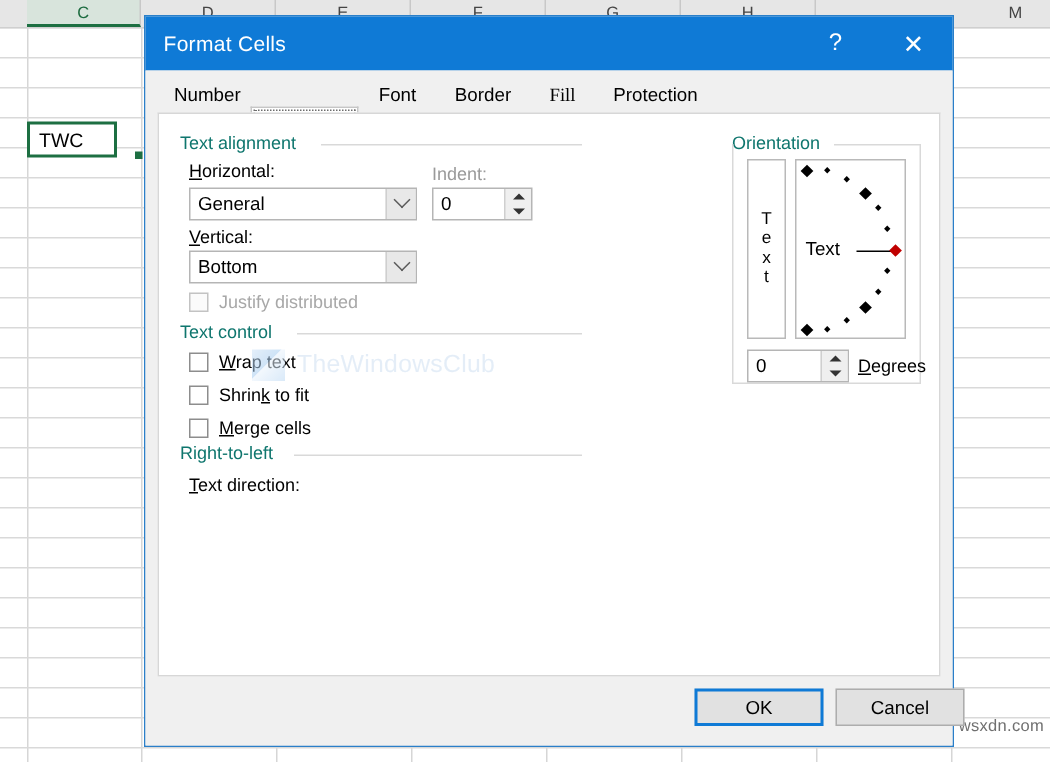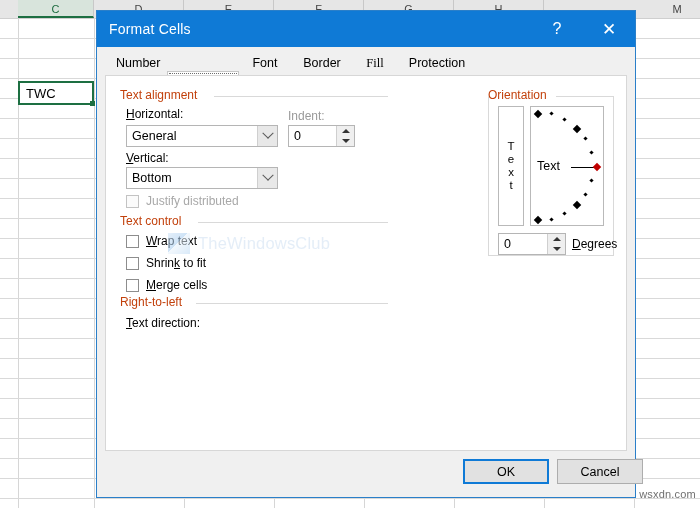--- a/index.html
+++ b/index.html
@@ -37,21 +37,21 @@
   }
   .sel-cell{
     position:absolute;border:2px solid #1d6f42;box-sizing:border-box;background:#fff;
   }
   .sel-handle{
     position:absolute;width:5px;height:5px;background:#1d6f42;
   }
 
   
   .wm-corner{
-    position:absolute;right:4px;bottom:8px;
+    position:absolute;right:4px;bottom:18px;
     font-size:11px;color:#6f6f6f;letter-spacing:.2px;text-align:center;
   }
 
   
   #dialog{
     position:absolute;left:96px;top:10px;width:540px;height:488px;
     background:#f0f0f0;
     border:1px solid #2a7fc9;
     box-sizing:border-box;
     box-shadow:0 0 0 0 rgba(0,0,0,0);
@@ -97,21 +97,21 @@
   
   .panel{
     position:absolute;top:28px;left:8px;right:8px;bottom:46px;
     background:#ffffff;border:1px solid #d7d7d7;box-sizing:border-box;
   }
 
   
   .group{position:absolute;}
   .group > .gtitle{
     position:absolute;top:-8px;left:0;background:#fff;
-    padding-right:6px;font-size:12px;color:#c2410c;white-space:nowrap;
+    padding-right:6px;font-size:12px;color:#0f766e;white-space:nowrap;
   }
   .gline{
     position:absolute;top:0;height:1px;background:#d9d9d9;
   }
   .gbox{
     position:absolute;border:1px solid #d9d9d9;box-sizing:border-box;
   }
 
   label.fld{font-size:12px;color:#000;position:absolute;white-space:nowrap;}
   label.fld.dim{color:#9a9a9a;}
@@ -241,21 +241,21 @@
   <div class="grid-h" style="top:338px;"></div>
   <div class="grid-h" style="top:358px;"></div>
   <div class="grid-h" style="top:378px;"></div>
   <div class="grid-h" style="top:398px;"></div>
   <div class="grid-h" style="top:418px;"></div>
   <div class="grid-h" style="top:438px;"></div>
   <div class="grid-h" style="top:458px;"></div>
   <div class="grid-h" style="top:478px;"></div>
   <div class="grid-h" style="top:498px;"></div>
 
-  <div class="sel-cell" style="left:18px;top:81px;width:76px;height:24px;">
+  <div class="sel-cell" style="left:18px;top:81px;width:60px;height:24px;">
     <span class="cell-text" style="left:6px;top:3px;">TWC</span>
   </div>
   <div class="sel-handle" style="left:90px;top:101px;"></div>
 
   <div class="wm-corner">wsxdn.com</div>
 </div>
 
 <div id="dialog">
 
   <div class="titlebar">

